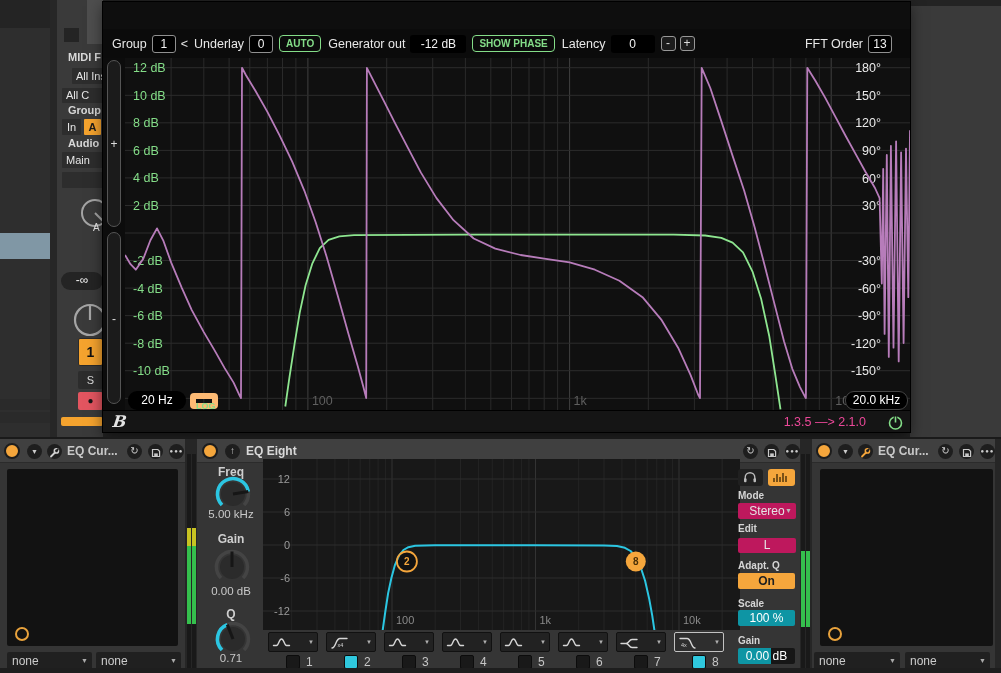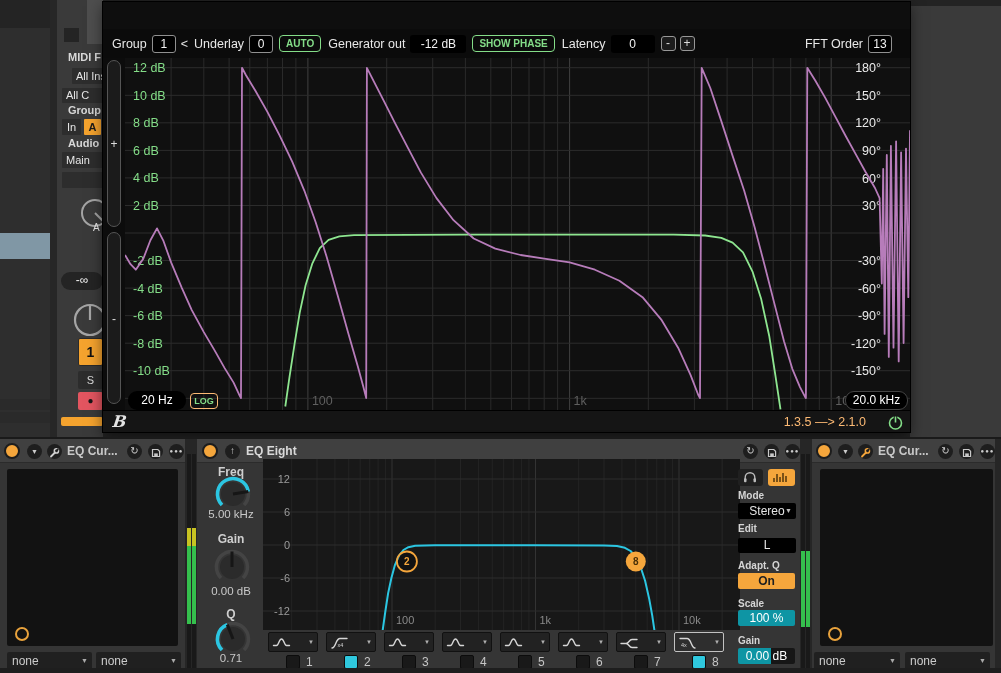--- a/index.html
+++ b/index.html
@@ -48,26 +48,26 @@
 
   .zoomstrip { left:0; top:56px; width:22px; height:352px; background:#0c0c0c; }
   .zpill { left:4px; width:14px; border:1px solid #555; border-radius:7px; background:#1b1b1b; color:#ddd; text-align:center; font-size:12px; }
   .zp1 { top:2px; height:167px; line-height:167px; }
   .zp2 { top:174px; height:172px; line-height:172px; }
 
   .pgraph { left:22px; top:56px; width:785px; height:352px; background:#101010; }
   .fbox { background:#000; color:#fff; font-size:12px; text-align:center; border-radius:9px; height:19px; line-height:19px; }
   .f20 { left:3px; top:333px; width:58px; }
   .f20k { left:720px; top:333px; width:63px; border:1px solid #444; line-height:17px; }
-  .logbtn { left:65px; top:335px; width:28px; height:16px; border:1px solid #fdba74; border-radius:4px; color:#84dd88; font-size:9px; font-weight:bold; text-align:center; line-height:14px; }
+  .logbtn { left:65px; top:335px; width:28px; height:16px; border:6px solid #fdba74; border-radius:4px; color:#84dd88; font-size:9px; font-weight:bold; text-align:center; line-height:14px; }
 
   .pfooter { left:0; top:408px; width:807px; height:22px; background:#151515; border-top:1px solid #000; }
   .plogo { left:10px; top:1px; font-family:"DejaVu Serif", serif; font-style:italic; font-weight:bold; font-size:16px; color:#e3e3e3; transform:skewX(-8deg); }
   .pbrand { left:36px; top:4px; font-size:12px; color:#dcdcdc; letter-spacing:.3px; }
-  .pversion { right:44px; top:4px; font-size:12.5px; color:#fdba74;text-align:right; }
+  .pversion { right:44px; top:4px; font-size:12.5px; color:#ec4899;text-align:right; }
   .ppower { right:6px; top:3px; }
 
   
   .dock { left:0; top:437px; width:1001px; height:236px; background:#262626; border-top:2px solid #1a1a1a; }
   .dev { top:0; height:234px; background:#353535; }
   .dev1 { left:0; width:185px; }
   .dev2 { left:197px; width:603px; }
   .dev3 { left:812px; width:183px; }
   .dhead { left:0; top:0; width:100%; height:24px; background:#404040; border-bottom:1px solid #2b2b2b; }
   .led { top:4px; width:16px; height:16px; border-radius:50%; background:#f5a63c; border:2px solid #1d1d1d; }
@@ -95,21 +95,21 @@
   .band-sel .bcaret { position:absolute; right:3px; top:6px; font-size:6px; color:#b0b0b0; }
   .bicon { position:absolute; left:3px; top:2px; width:19px; height:16px; }
   .bicon path { fill:none; stroke:#d6d6d6; stroke-width:1.4; stroke-linecap:round; }
   .bicon text { fill:#d6d6d6; font-size:5.5px; font-family:"Liberation Sans", sans-serif; }
   .band-chk { position:absolute; left:18px; top:23px; width:14px; height:14px; background:#191919; border:1px solid #0c0c0c; border-radius:2px; }
   .band-chk.active { background:#2fc8de; }
   .band-num { position:absolute; left:38px; top:23px; font-size:12px; color:#c6c6c6; }
   .rbtn { border-radius:3px; background:#202020; }
   .rbtn.orange { background:#f5a63c; }
   .rlab { font-weight:bold; font-size:10px; color:#d5d5d5; white-space:nowrap; }
-  .rbox { width:58px; background:#000000; border-radius:2px; color:#e5e5e5; font-size:12px; text-align:center; height:16px; line-height:16px; }
+  .rbox { width:58px; background:#be185d; border-radius:2px; color:#e5e5e5; font-size:12px; text-align:center; height:16px; line-height:16px; }
   .rbox.on { background:#f5a63c; color:#1f1f1f; font-weight:bold; }
   .rbox.teal { background:#0e95a4; color:#fff; }
   .rbox.gainsplit { background:linear-gradient(90deg, #0e95a4 0 58%, #161616 58% 100%); color:#fff; }
   .rbox .caret2 { position:absolute; right:4px; top:0; font-size:7px; color:#bbb; line-height:16px; }
 
   .bottomline { left:0; top:668px; width:1001px; height:5px; background:#1e1e1e; }
   svg text { font-family:"Liberation Sans", sans-serif; }
 </style>
 </head>
 <body>

